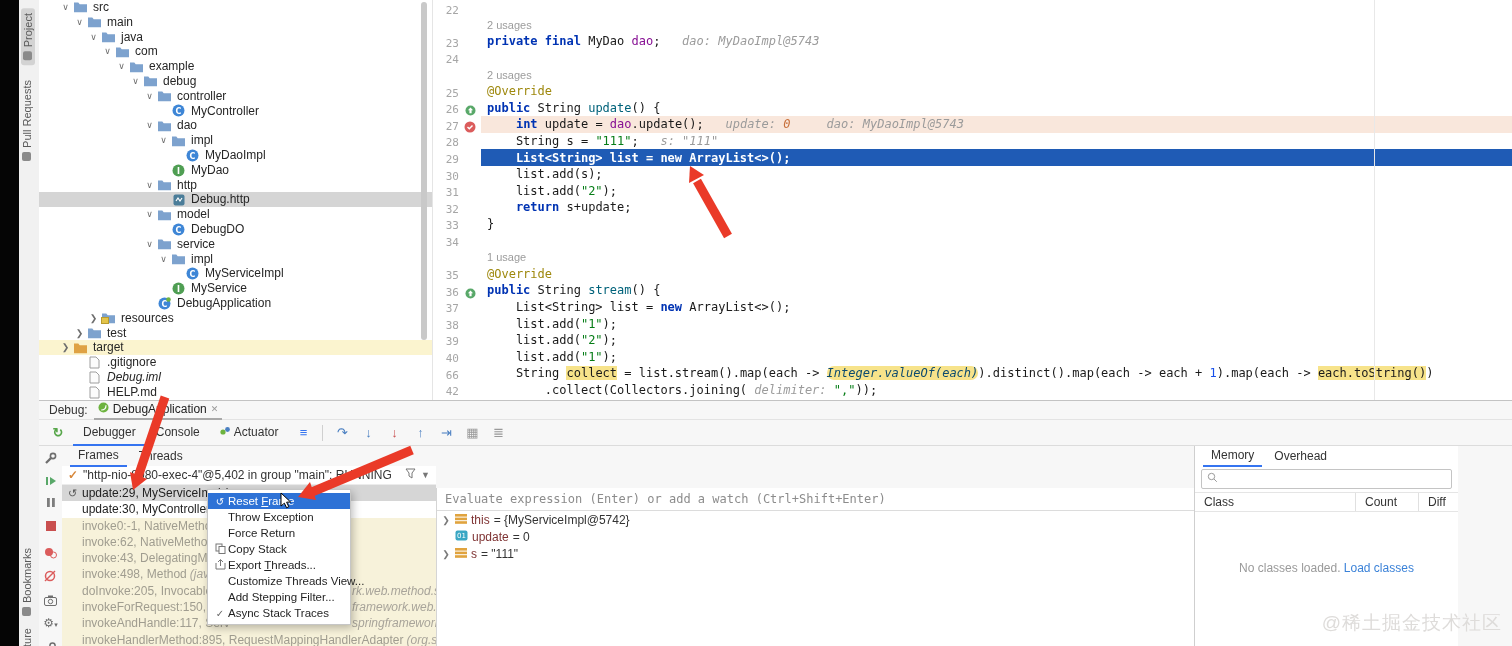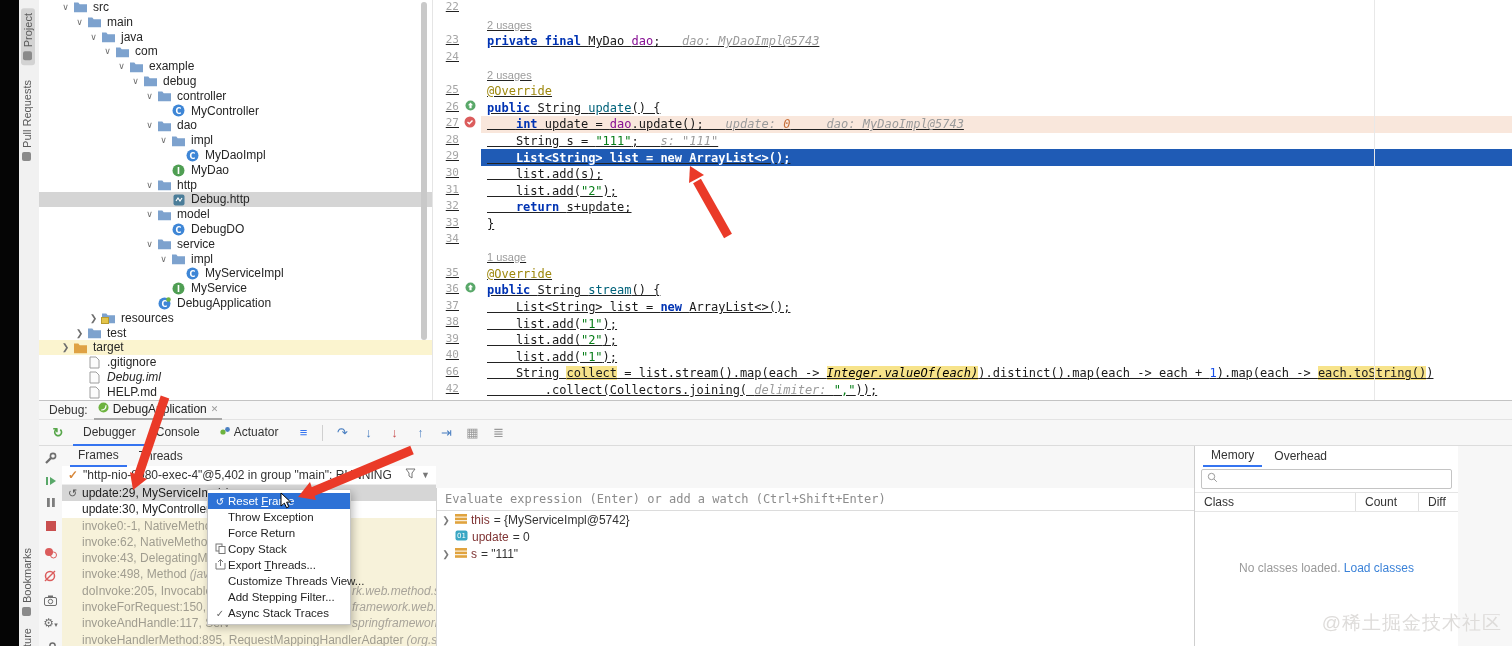--- a/index.html
+++ b/index.html
@@ -18,38 +18,38 @@
   .trow{position:relative;height:14.8px;line-height:14.8px;display:flex;align-items:center;white-space:nowrap;}
   .trow.sel{background:#d5d5d5;}
   .trow.hl{background:#fbf4cf;}
   .chev{width:13px;flex:none;text-align:center;color:#6e6e6e;font-size:9px;}
   .ticon{width:17px;flex:none;display:flex;align-items:center;justify-content:center;}
   .tlabel{padding-left:4px;color:#262626;}
   #tree-scrollbar{left:421px;top:2px;width:6px;height:338px;background:#c9c9c9;border-radius:3px;}
   
   #editor{left:432px;top:0;width:1080px;height:400px;background:#fff;border-left:1px solid #e5e5e5;overflow:hidden;}
   #margin-guide{position:absolute;left:941px;top:0;width:1px;height:400px;background:#e8e8e8;}
-  .erow{display:flex;height:16.6px;line-height:16.6px;align-items:flex-start;text-decoration:underline;}
+  .erow{display:flex;height:16.6px;line-height:16.6px;align-items:flex-end;}
   .lnum{width:26px;flex:none;text-align:right;color:#a6a6a6;font:11px "DejaVu Sans Mono",monospace;}
   .gcol{width:22px;flex:none;display:flex;align-items:center;justify-content:center;}
   .codeline{flex:1;font:12px "DejaVu Sans Mono",monospace;white-space:pre;padding-left:6px;height:100%;display:flex;align-items:center;}
   .erow.bp .codeline{background:var(--bp-line);}
   .erow.exec .codeline{background:var(--exec-line);}
   .erow.exec .codeline span{color:#fff !important;background:none !important;font-weight:bold;}
   .tk-k{color:var(--keyword);font-weight:bold;}
   .tk-t{color:#1a1a1a;}
   .tk-s{color:var(--string);}
   .tk-n{color:var(--number);}
   .tk-f{color:var(--field);}
   .tk-m{color:var(--method);}
   .tk-an{color:var(--annotation);}
   .tk-h{color:var(--hint);font-style:italic;}
   .tk-hv{color:#c8703c;font-style:italic;}
   .tk-y{background:var(--yellow);color:#1a1a1a;}
-  .tk-yi{background:var(--yellow);color:#000000;font-style:italic;}
+  .tk-yi{background:var(--yellow);color:#0c4a6e;font-style:italic;border-radius:7px;}
   .usages{color:#9c9c9c;font-size:11px;font-family:"Liberation Sans",sans-serif;}
   
   #debug-panel{left:39px;top:400px;width:1473px;height:246px;background:#f7f7f7;border-top:1px solid #c3c3c3;}
   #dbg-header{position:absolute;left:0;top:0;width:100%;height:19px;display:flex;align-items:center;gap:6px;
               padding-left:10px;border-bottom:1px solid #e3e3e3;box-sizing:border-box;}
   #session-tab{display:flex;align-items:center;gap:4px;border-bottom:2px solid #a9a9a9;height:100%;padding:0 4px;}
   #dbg-toolbar{position:absolute;left:0;top:19px;width:100%;height:26px;display:flex;align-items:center;
                border-bottom:1px solid #dcdcdc;box-sizing:border-box;gap:4px;padding-left:8px;}
   .dtab{padding:0 10px;height:24px;display:flex;align-items:center;gap:4px;color:#333;}
   .dtab.on{border-bottom:2px solid var(--accent);}

